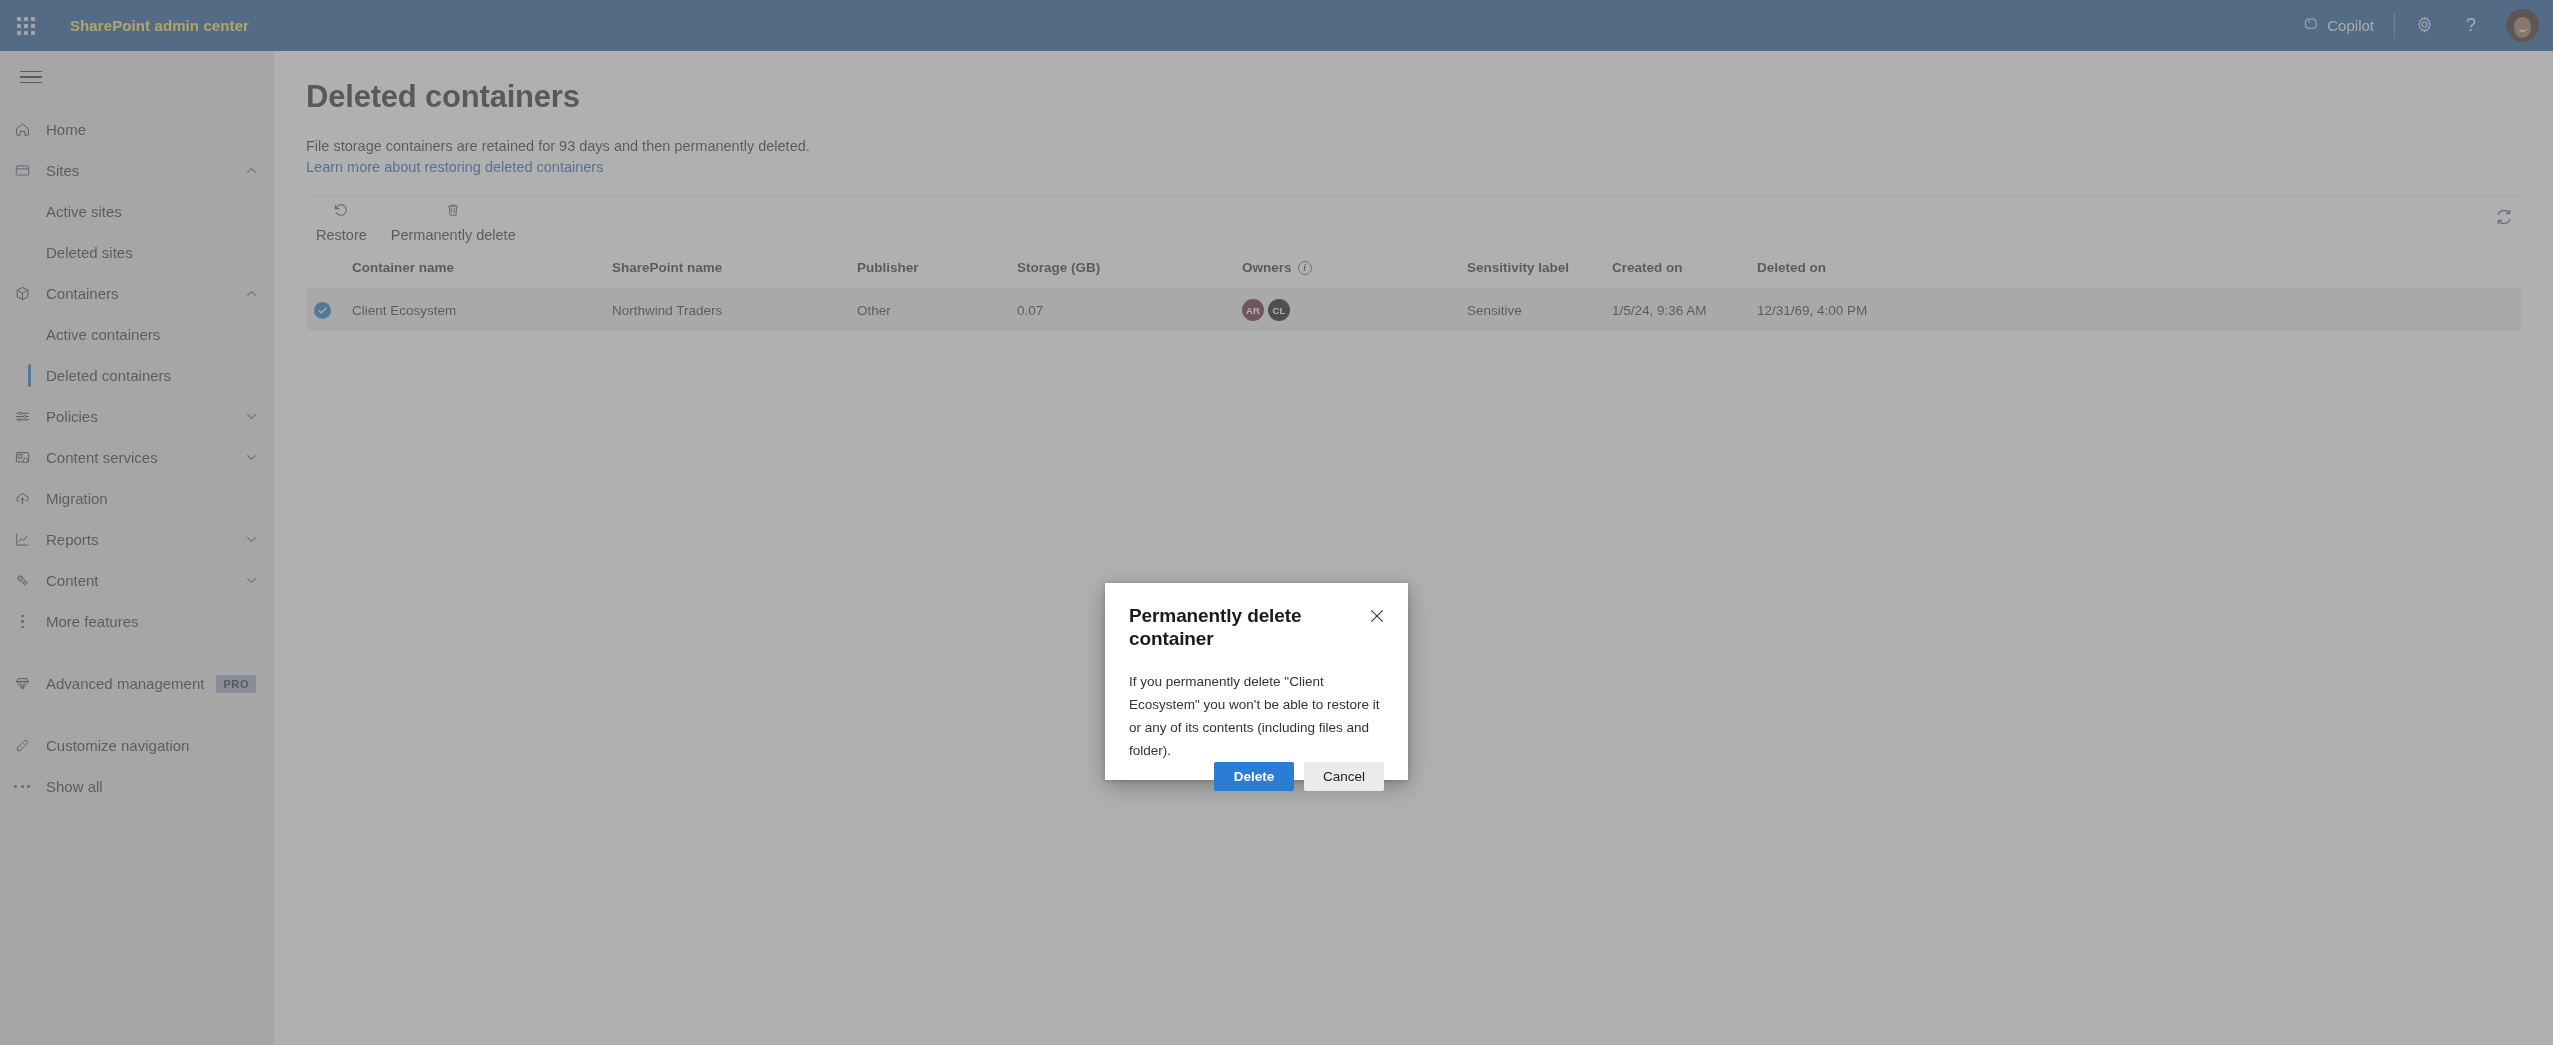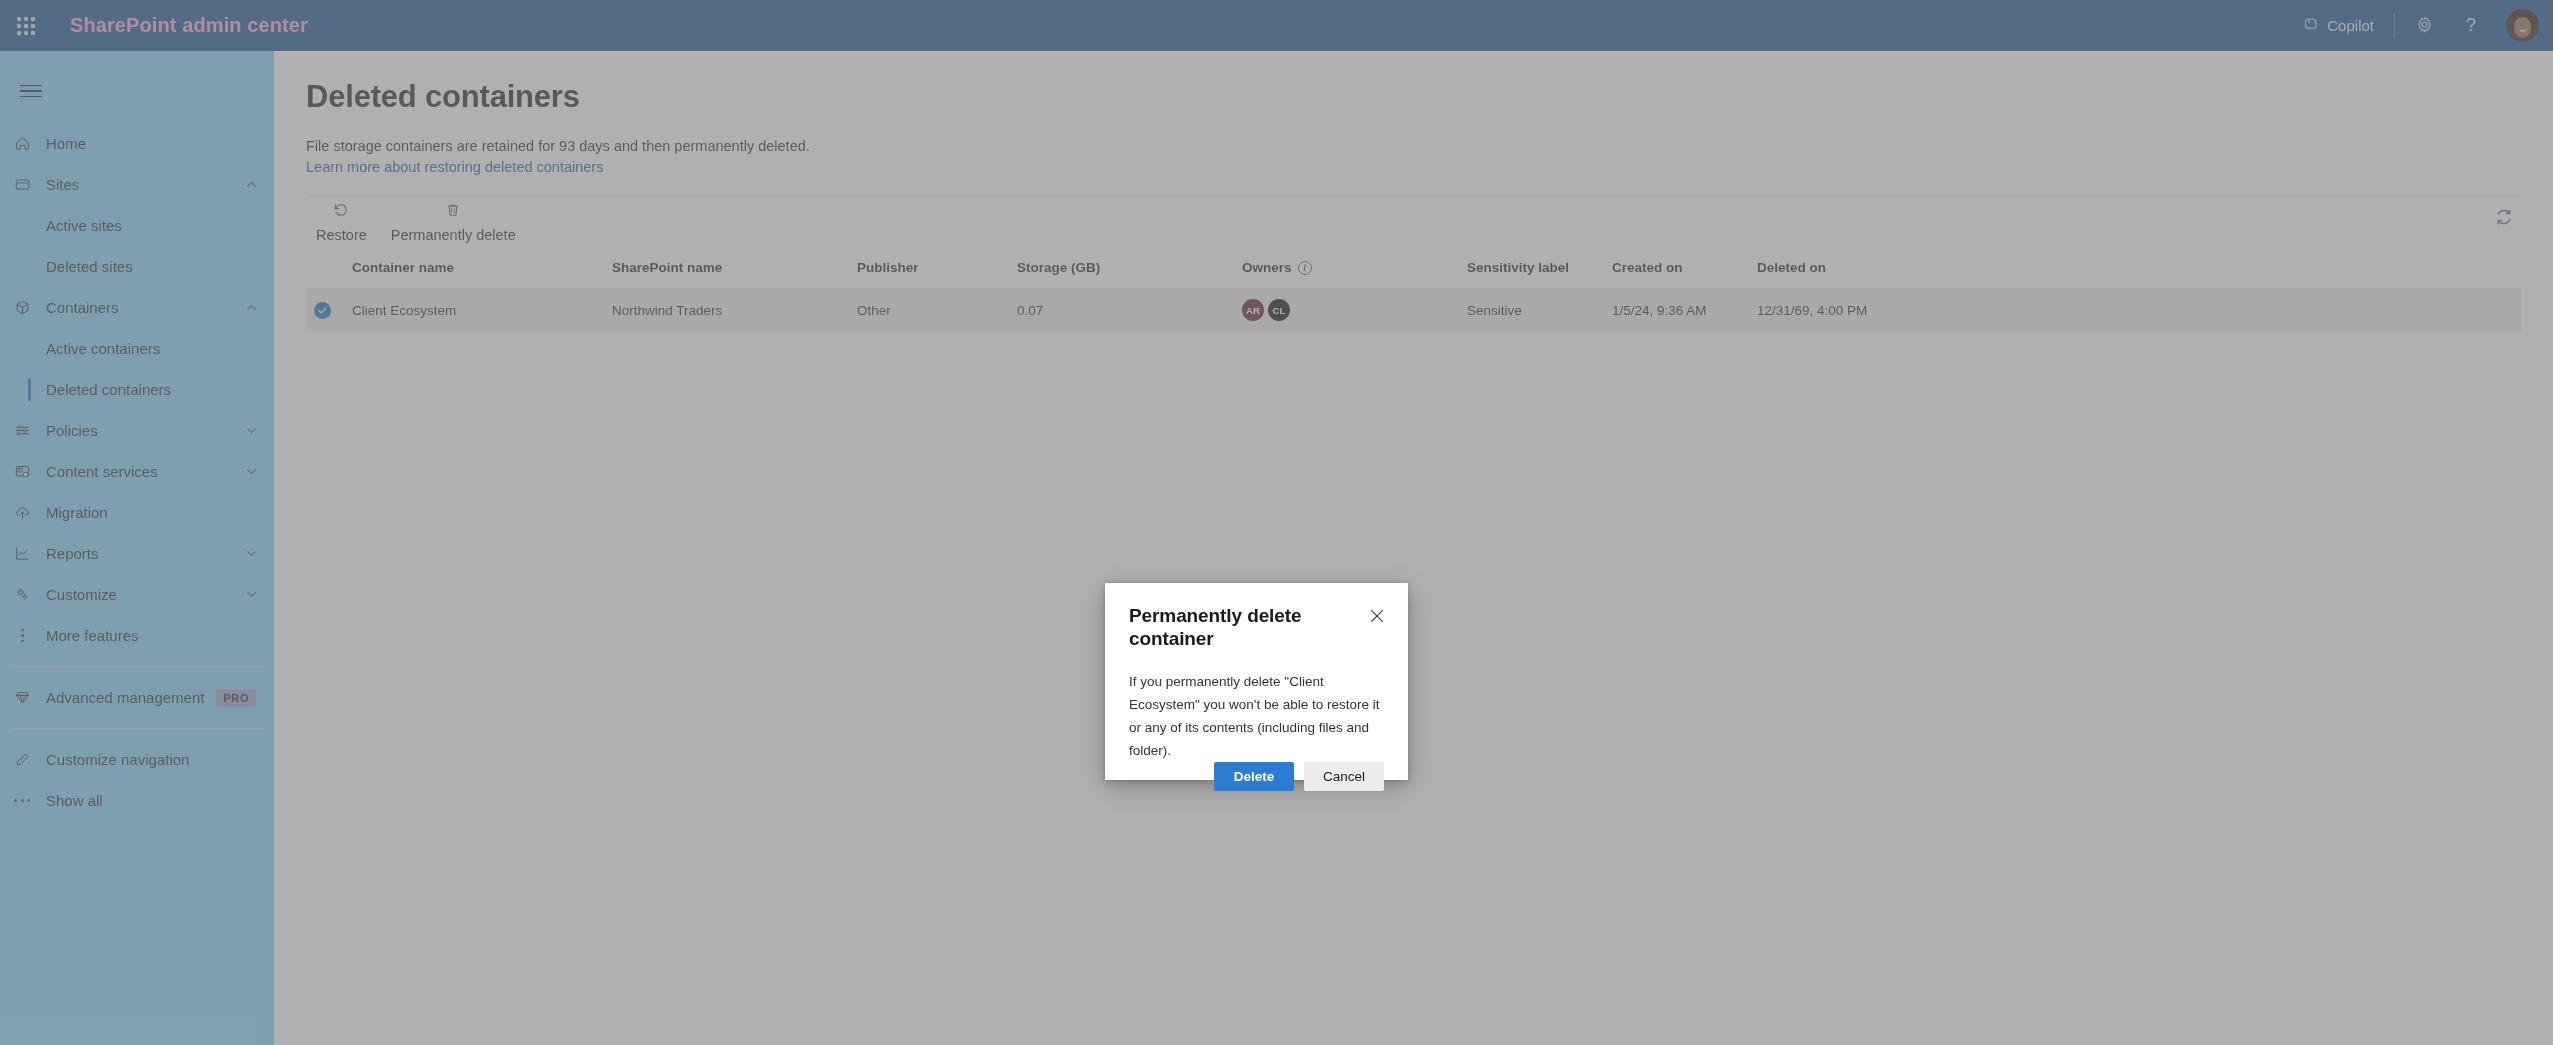--- a/index.html
+++ b/index.html
@@ -31,22 +31,22 @@
     width: 51px; height: 51px;
     display: flex; align-items: center; justify-content: center;
     cursor: pointer;
   }
   .waffle-grid {
     display: grid; grid-template-columns: repeat(3, 4px);
     grid-template-rows: repeat(3, 4px); gap: 3px;
   }
   .waffle-grid i { display: block; width: 4px; height: 4px; background: #d8e2ef; border-radius: 1px; }
   .suite-title {
-    font-size: 20px; font-weight: 600; letter-spacing: .1px;
-    margin-left: 19px; color: #f9a8d4;
+    font-size: 15px; font-weight: 600; letter-spacing: .1px;
+    margin-left: 19px; color: #fde047;
   }
   .suite-right {
     margin-left: auto; display: flex; align-items: center; height: 100%;
     padding-right: 14px; gap: 0px;
   }
   .suite-btn {
     height: 69px; display: flex; align-items: center; gap: 8px;
     padding: 0 16px; cursor: pointer; color: #e9eff7; font-size: 15px;
   }
   .suite-sep { width: 1px; height: 26px; background: #5b82b2; margin: 0 4px; }
@@ -64,22 +64,22 @@
     background: #9a6a4e; border-radius: 46% 46% 50% 50%;
   }
   .avatar-photo .smile {
     position: absolute; left: 13px; top: 19px; width: 8px; height: 4px;
     border-bottom: 2px solid #f2e4d8; border-radius: 0 0 8px 8px;
   }
 
   
   .leftnav {
     position: absolute; top: 51px; left: 0; width: 274px; bottom: 0;
-    background: #7dd3fc; z-index: 8;
-    padding-top: 18px;
+    background: #e5e5e5; z-index: 8;
+    padding-top: 4px;
     font-size: 15px; color: #242424;
   }
   .hamburger {
     width: 50px; height: 44px; margin-left: 6px;
     display: flex; flex-direction: column; justify-content: center;
     align-items: center; gap: 4px; cursor: pointer;
   }
   .hamburger i { display: block; width: 22px; height: 1.6px; background: #242424; }
   .nav-list { margin-top: 10px; }
   .nav-item {
@@ -394,21 +394,21 @@
 
       <div class="nav-item">
         <span class="ico">
           <svg width="17" height="17" viewBox="0 0 20 20" fill="none">
             <circle cx="7.6" cy="7.4" r="2.1" stroke="#242424" stroke-width="1.1"></circle>
             <path d="M7.6 3.6v1.1M7.6 10.1v1.1M3.8 7.4h1.1M10.3 7.4h1.1M4.9 4.7l.8.8M9.5 9.3l.8.8M10.3 4.7l-.8.8M5.7 9.3l-.8.8" stroke="#242424" stroke-width="1.05" stroke-linecap="round"></path>
             <circle cx="12.8" cy="12.6" r="1.7" stroke="#242424" stroke-width="1.05"></circle>
             <path d="M12.8 9.7v.8M12.8 14.7v.8M9.9 12.6h.8M14.9 12.6h.8" stroke="#242424" stroke-width="1" stroke-linecap="round"></path>
           </svg>
         </span>
-        <span class="label">Customize</span>
+        <span class="label">Content</span>
         <span class="chev">
           <svg width="13" height="13" viewBox="0 0 16 16" fill="none">
             <path d="M3.2 5.8L8 10.4l4.8-4.6" stroke="#484848" stroke-width="1.25" stroke-linecap="round" stroke-linejoin="round"></path>
           </svg>
         </span>
       </div>
 
       <div class="nav-item">
         <span class="ico">
           <span class="dots-v" style="width:17px;">

